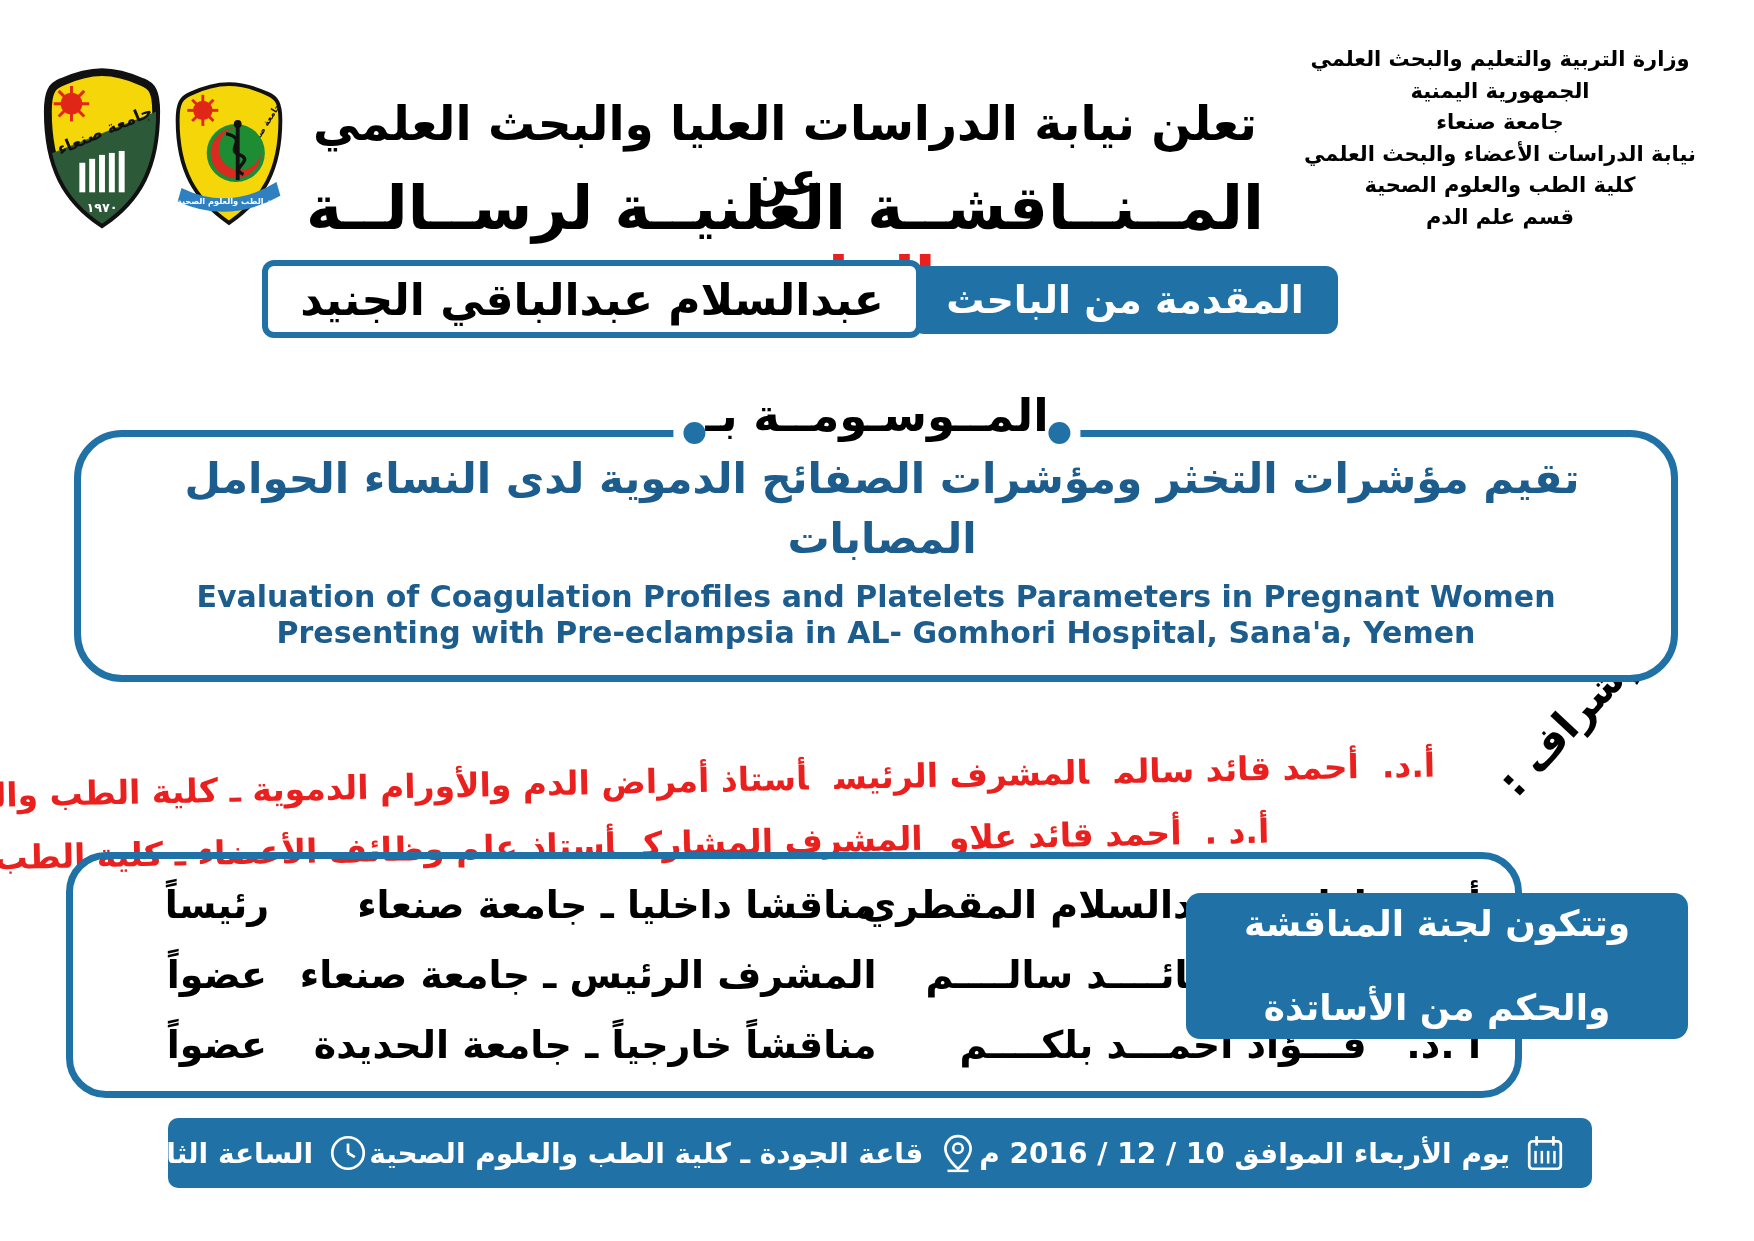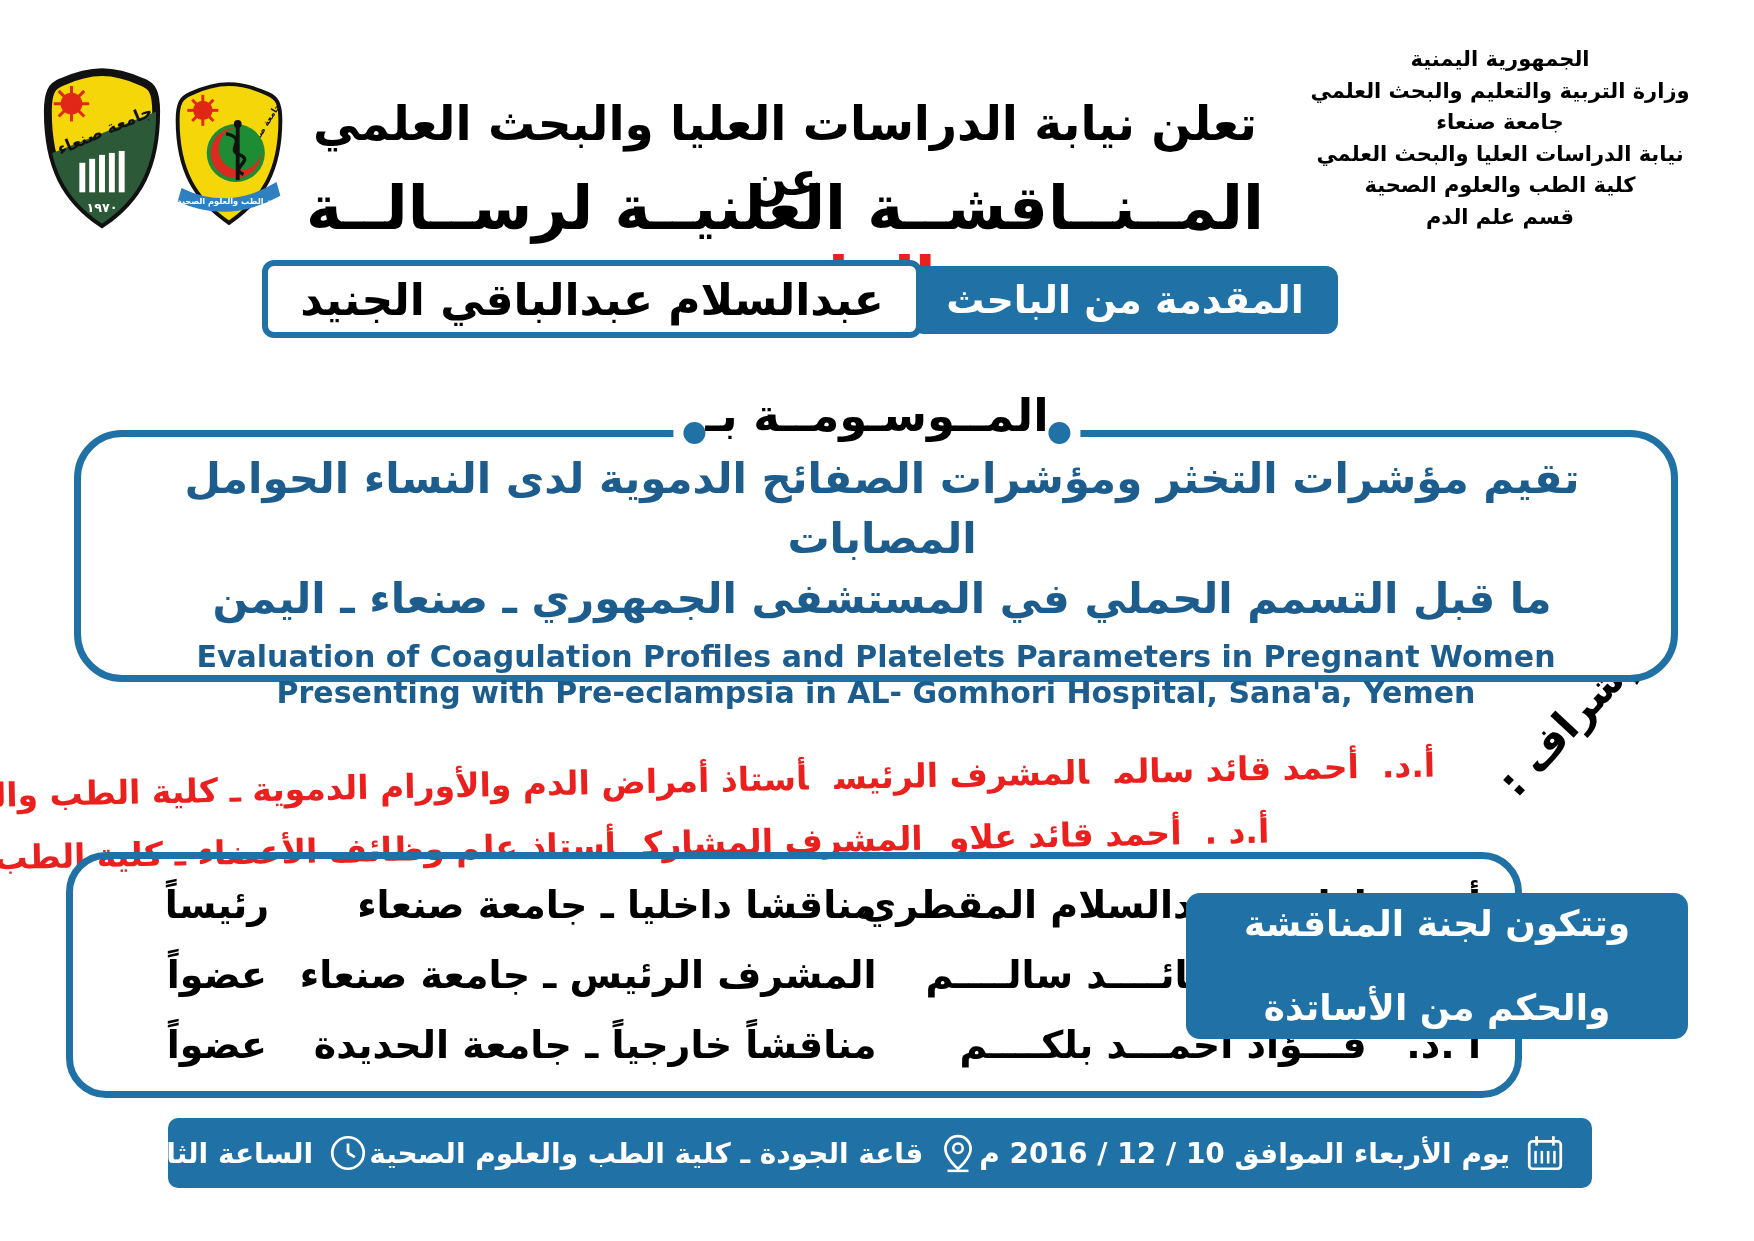--- a/index.html
+++ b/index.html
@@ -123,45 +123,44 @@
       <line x1="74" y1="52" x2="74" y2="108" stroke="#111" stroke-width="4"></line>
       <path d="M62 60 C86 66 60 76 76 82 C92 88 64 96 80 102" stroke="#111" stroke-width="3.5" fill="none"></path>
       <circle cx="74" cy="50" r="4" fill="#111"></circle>
     </g>
     <path d="M16 116 Q65 140 114 110 L118 124 Q65 154 12 130 Z" fill="#2e80c0"></path>
     <text x="66" y="133" font-size="8.5" font-weight="bold" fill="#fff" text-anchor="middle" direction="rtl">كلية الطب والعلوم الصحية</text>
   </svg>
 </div>
 
 <div class="abs org-block">
+  <div>وزارة التربية والتعليم والبحث العلمي</div>
   <div>الجمهورية اليمنية</div>
-  <div>وزارة التربية والتعليم والبحث العلمي</div>
   <div>جامعة صنعاء</div>
-  <div>نيابة الدراسات العليا والبحث العلمي</div>
+  <div>نيابة الدراسات الأعضاء والبحث العلمي</div>
   <div>كلية الطب والعلوم الصحية</div>
   <div>قسم علم الدم</div>
 </div>
 
 <div class="abs announce announce-1">تعلن نيابة الدراسات العليا والبحث العلمي عن</div>
 <div class="abs announce announce-2">
   <span>المــنــاقشــة العلنيــة لرســالــة </span><span class="red">الماجستير</span>
 </div>
 
 <div class="abs label-box">المقدمة من الباحث</div>
 <div class="abs name-box">عبدالسلام عبدالباقي الجنيد</div>
 
 <div class="abs titled">
   <span class="dot"></span>
   <span>المــوسـومــة بـ</span>
   <span class="dot"></span>
 </div>
 
 <div class="abs title-box">
   <div class="t-ar">تقيم مؤشرات التخثر ومؤشرات الصفائح الدموية لدى النساء الحوامل  المصابات</div>
-  <div class="t-ar">ما قبل التسمم الحملي في المستشفى الجمهوري ـ صنعاء ـ اليمن</div>
   <div class="t-en first">Evaluation of Coagulation Profiles and Platelets Parameters in Pregnant Women</div>
   <div class="t-en">Presenting with Pre-eclampsia in AL- Gomhori Hospital, Sana'a, Yemen</div>
 </div>
 
 <div class="abs ishraf">إشراف :</div>
 
 <div class="abs sup-line sup-0">
   <span>أ.د.  أحمد قائد سالم</span><span class="role">المشرف الرئيس</span><span>أستاذ أمراض الدم والأورام الدموية ـ كلية الطب والعلوم الصحية ـ جامعة صنعاء</span>
 </div>
 <div class="abs sup-line sup-1">

